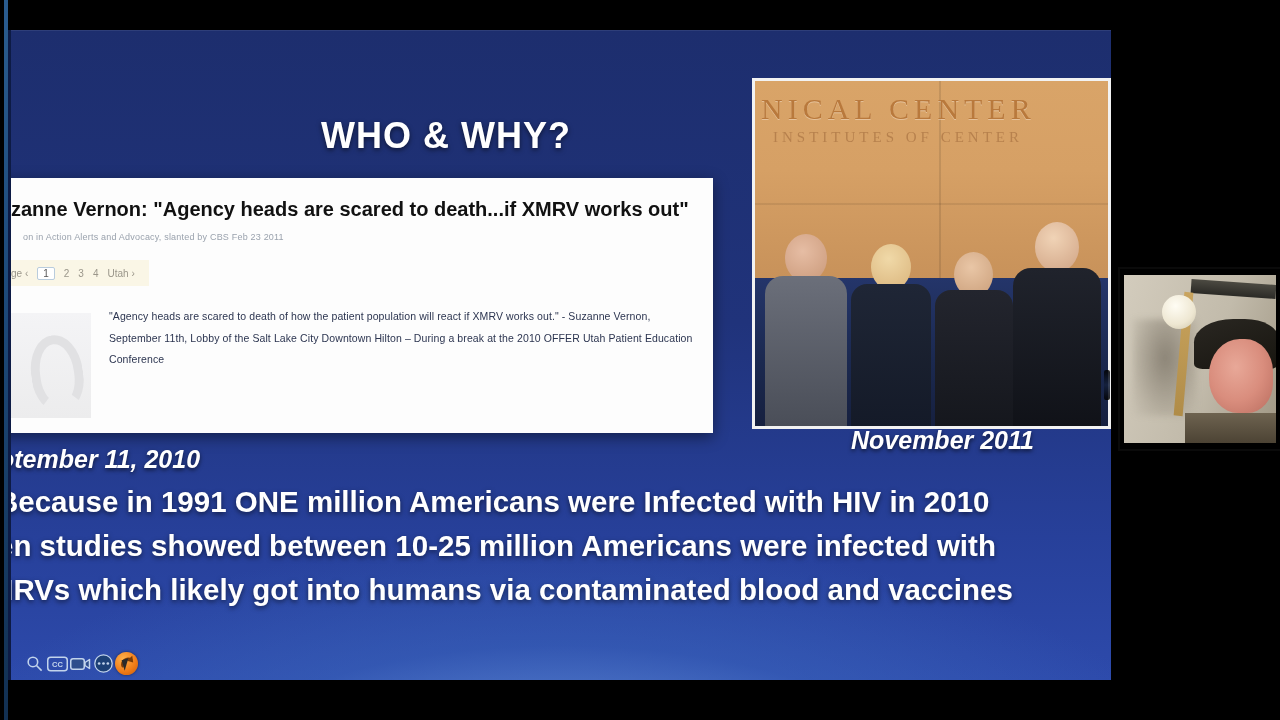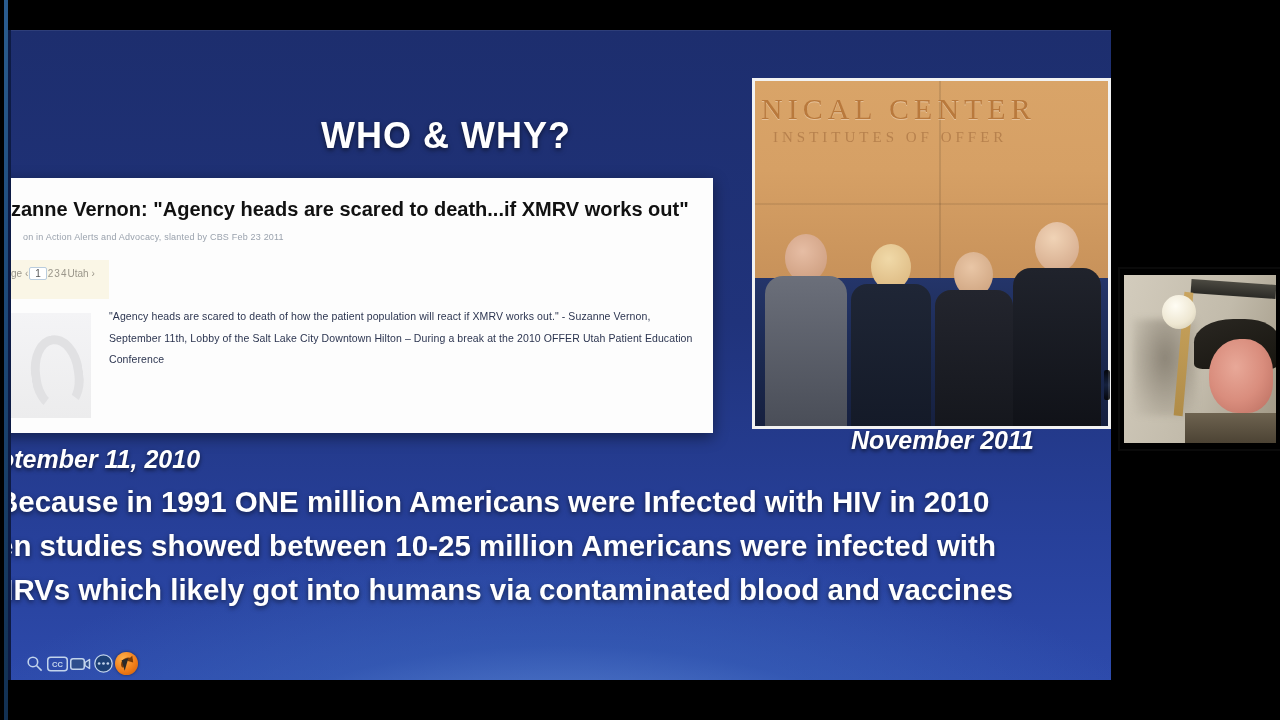--- a/index.html
+++ b/index.html
@@ -47,21 +47,21 @@
 
   
   .clip{position:absolute;left:-18px;top:148px;width:720px;height:255px;
     background:#fdfdfd;box-shadow:0 4px 14px rgba(0,0,0,.45);overflow:hidden;}
   .clip-head{position:absolute;left:18px;top:20px;right:14px;
     color:#111;font-size:20px;font-weight:bold;white-space:nowrap;overflow:hidden;
     font-family:"Liberation Sans",sans-serif;}
   .clip-byline{position:absolute;left:18px;top:54px;right:14px;
     color:#9aa2ad;font-size:9px;white-space:nowrap;overflow:hidden;letter-spacing:.2px;padding-left:12px;}
   .clip-pager{position:absolute;left:10px;top:82px;height:22px;
-    background:#faf6e6;padding:2px 14px 15px 8px;display:flex;align-items:center;gap:1px;
+    background:#faf6e6;padding:2px 14px 2px 8px;display:flex;align-items:center;gap:9px;
     color:#9a968a;font-size:10px;}
   .pg-cur{border:1px solid #b9ccdd;background:#fff;color:#555;
     padding:0px 5px;border-radius:2px;font-size:10px;}
   .clip-thumb{position:absolute;left:12px;top:135px;width:86px;height:105px;
     background:linear-gradient(180deg,#f4f4f6 0%,#ececed 100%);}
   .clip-thumb:after{content:"";position:absolute;left:26px;top:22px;width:34px;height:58px;
     border:9px solid #e1e1e3;border-radius:50% 50% 45% 45%;border-bottom-color:transparent;
     transform:rotate(-8deg);}
   .clip-quote{position:absolute;left:116px;top:128px;right:12px;
     color:#2c3550;font-size:10.5px;line-height:2.05;letter-spacing:.1px;}
@@ -126,21 +126,21 @@
 
   <div class="left-accent"></div>
 
   <div class="slide">
 
     <div class="slide-title">WHO &amp; WHY?</div>
 
     <div class="photo">
       <div class="ph-wall"></div>
       <div class="ph-sign1">NICAL CENTER</div>
-      <div class="ph-sign2">INSTITUTES   OF   OFFER</div>
+      <div class="ph-sign2">INSTITUTES   OF   CENTER</div>
       <div class="ph-lower"></div>
 
       <div class="person" style="left:10px;width:82px;height:200px;">
         <div class="p-head" style="left:20px;top:8px;width:42px;height:48px;background:radial-gradient(circle at 42% 36%,#e6bda4,#c79madd);background:radial-gradient(circle at 42% 36%,#e6bda4 0%,#c99878 100%);"></div>
         <div class="p-body" style="left:0;width:82px;height:150px;background:linear-gradient(180deg,#6b6f7a 0%,#4a4e58 100%);border-radius:18px 18px 0 0;"></div>
       </div>
       <div class="person" style="left:96px;width:80px;height:188px;">
         <div class="p-head" style="left:20px;top:6px;width:40px;height:46px;background:radial-gradient(circle at 44% 32%,#f0d9a8 0%,#d9b37a 100%);"></div>
         <div class="p-body" style="left:0;width:80px;height:142px;background:linear-gradient(180deg,#1f2636 0%,#141a28 100%);border-radius:16px 16px 0 0;"></div>
       </div>

